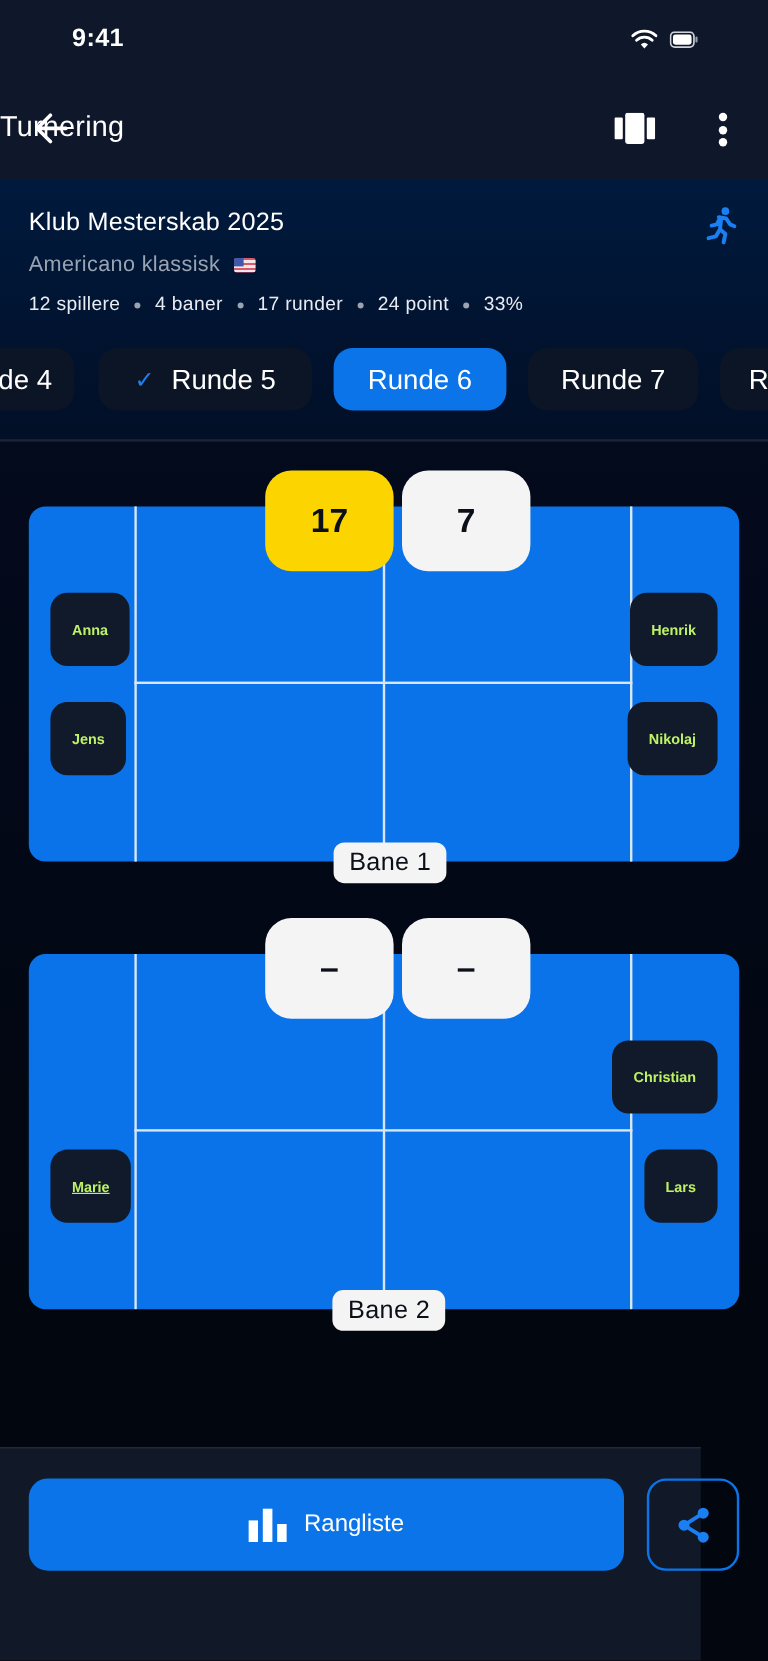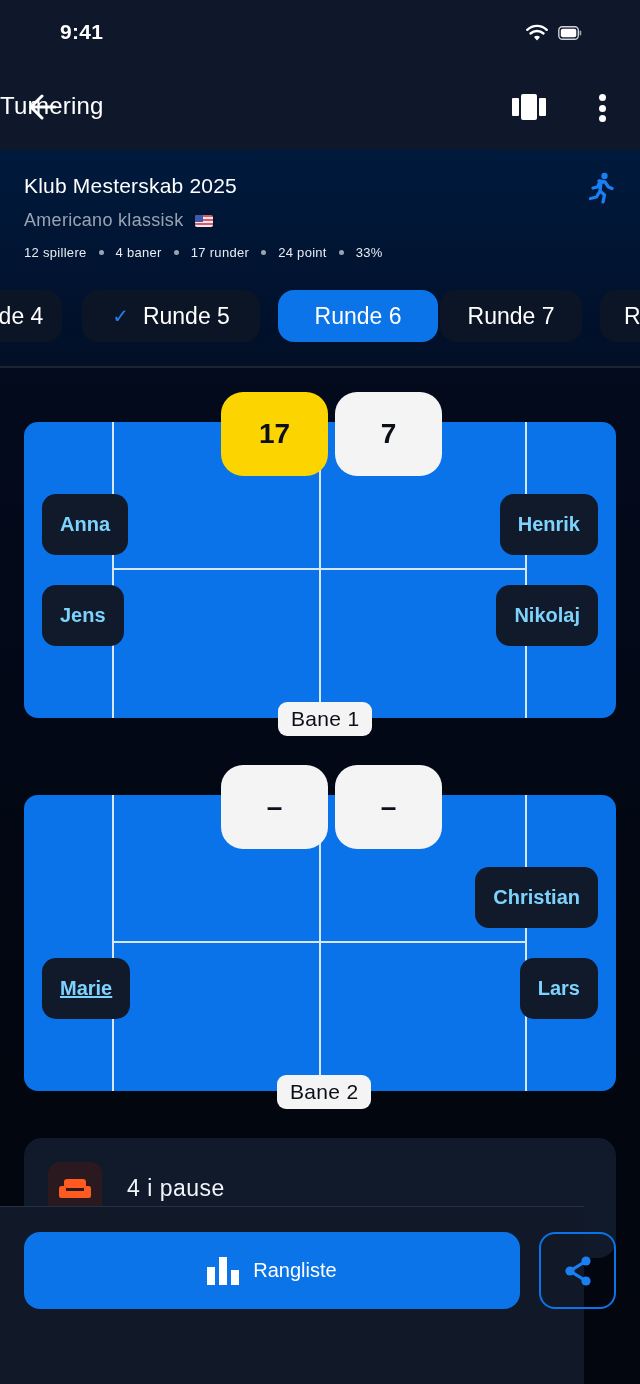--- a/index.html
+++ b/index.html
@@ -22,41 +22,41 @@
     .appbar-more { position: absolute; left: 592px; top: 94px; width: 20px; height: 28px; cursor: pointer; display:flex; flex-direction:column; align-items:center; justify-content:space-between; }
     .appbar-more span { width: 7px; height: 7px; border-radius: 50%; background: #fff; display:block; }
 
     
     .thead { position: absolute; left: 0; top: 150px; width: 640px; height: 218px; background: linear-gradient(180deg, #001a3d 0%, #011330 60%, #020f26 100%); }
     .t-name { position: absolute; left: 24px; top: 24px; font-size: 21px; font-weight: 500; letter-spacing: 0.2px; }
     .t-mode { position: absolute; left: 24px; top: 60px; font-size: 18px; color: #9aa3b2; display:flex; align-items:center; gap: 12px; letter-spacing: 0.3px; }
     .flag { width: 18px; height: 12px; border-radius: 2px; overflow:hidden; position: relative;
       background: repeating-linear-gradient(180deg, #d9596a 0 2px, #f3e6e8 2px 4px); }
     .flag::before { content: ""; position:absolute; left:0; top:0; width:8px; height:7px; background:#3f5aa8; }
-    .t-meta { position: absolute; left: 24px; top: 95px; font-size: 13px; color: #e8ecf2; display:flex; align-items:center; letter-spacing: 0.3px; }
+    .t-meta { position: absolute; left: 24px; top: 95px; font-size: 16px; color: #e8ecf2; display:flex; align-items:center; letter-spacing: 0.3px; }
     .t-meta .dot { display:inline-block; width: 5px; height: 5px; border-radius: 50%; background: #9aa3b2; margin: 0 12px; }
     .t-run { position: absolute; left: 588px; top: 22px; width: 26px; height: 32px; }
 
     
     .tabs { position: absolute; left: 0; top: 140px; width: 640px; height: 52px; }
     .tab { position: absolute; top: 0; height: 52px; border-radius: 16px; background: #0c1526; color: #fff;
       font-size: 23px; font-weight: 500; display: flex; align-items: center; justify-content: center; gap: 14px; cursor: pointer; white-space: nowrap; overflow: hidden; }
     .tab.active { background: #0a74e8; }
     .tab .check { color: #1f7ff0; font-size: 20px; }
     .divider { position: absolute; left: 0; top: 366px; width: 640px; height: 2px; background: #1c2433; }
 
     
     .court { position: absolute; left: 24px; width: 592px; height: 296px; background: #0a73ea; border-radius: 14px; }
     .court .line-v { position: absolute; top: 0; bottom: 0; width: 2px; background: #d6e6fb; }
     .court .line-h { position: absolute; height: 2px; background: #d6e6fb; }
     .score { position: absolute; width: 107px; height: 84px; border-radius: 22px; background: #f4f4f5; color: #0b0f18;
       font-size: 28px; font-weight: 700; display:flex; align-items:center; justify-content:center; cursor: pointer; }
     .score.win { background: #fcd400; }
-    .player { position: absolute; height: 61px; border-radius: 14px; background: #111a2b; color: #7dd3fc;
-      font-size: 20px; font-weight: 700; display:flex; align-items:center; justify-content:center; padding: 0 18px; cursor: pointer; }
+    .player { position: absolute; height: 61px; border-radius: 14px; background: #111a2b; color: #bef264;
+      font-size: 12px; font-weight: 700; display:flex; align-items:center; justify-content:center; padding: 0 18px; cursor: pointer; }
     .court-label { position: absolute; height: 34px; border-radius: 9px; background: #f4f4f5; color: #0b0f18;
       font-size: 21px; font-weight: 500; display:flex; align-items:center; justify-content:center; padding: 0 13px; letter-spacing: 0.3px; }
 
     
     .pause { position: absolute; left: 24px; top: 1138px; width: 592px; height: 120px; border-radius: 18px; background: #111a2b; }
     .pause-ic { position: absolute; left: 24px; top: 24px; width: 54px; height: 54px; border-radius: 12px; background: #2a1a20; display:flex; align-items:center; justify-content:center; }
     .pause-text { position: absolute; left: 103px; top: 37px; font-size: 23px; color: #f1f4f8; letter-spacing: 0.5px; }
 
     
     .bottom { position: absolute; left: 0; top: 1206px; width: 584px; height: 178px; background: #111827; border-top: 1px solid #273042; }
@@ -128,21 +128,21 @@
     </svg>
 
     <div class="tabs">
       <div class="tab" style="left:-20px; width:82px;">
         <span>de 4</span>
       </div>
       <div class="tab" style="left:82px; width:178px;">
         <span class="check">✓</span>
         <span>Runde 5</span>
       </div>
-      <div class="tab active" style="left:278px; width:160px;">
+      <div class="tab active" style="left:278px; width:144px;">
         <span>Runde 6</span>
       </div>
       <div class="tab" style="left:440px; width:142px;">
         <span>Runde 7</span>
       </div>
       <div class="tab" style="left:600px; width:80px; justify-content:flex-start; padding-left:24px;">
         <span>R</span>
       </div>
     </div>
   </div>
@@ -168,31 +168,20 @@
     <div class="line-v" style="left:501px;"></div>
     <div class="line-h" style="left:88px; width:415px; top:146px;"></div>
   </div>
   <div class="score" style="left:221px; top:765px;">–</div>
   <div class="score" style="left:335px; top:765px;">–</div>
   <div class="player" style="left:42px; top:958px;text-decoration:underline;">Marie</div>
   <div class="player" style="right:42px; top:867px;">Christian</div>
   <div class="player" style="right:42px; top:958px;">Lars</div>
   <div class="court-label" style="left:277px; top:1075px;">Bane 2</div>
 
-  <div class="pause">
-    <div class="pause-ic">
-      <svg width="32" height="22" viewBox="0 0 32 22">
-        <rect x="5" y="1" width="22" height="9" rx="3" fill="#ff5a1f"></rect>
-        <rect x="0" y="8" width="7" height="12" rx="2.5" fill="#ff5a1f"></rect>
-        <rect x="25" y="8" width="7" height="12" rx="2.5" fill="#ff5a1f"></rect>
-        <rect x="5" y="13" width="22" height="7" rx="1" fill="#ff5a1f"></rect>
-      </svg>
-    </div>
-    <div class="pause-text">4 i pause</div>
-  </div>
 
   <div class="bottom">
     <div class="btn-rank">
       <svg width="32" height="28" viewBox="0 0 32 28">
         <rect x="0" y="10" width="8" height="18" fill="#fff"></rect>
         <rect x="12" y="0" width="8" height="28" fill="#fff"></rect>
         <rect x="24" y="13" width="8" height="15" fill="#fff"></rect>
       </svg>
       <span>Rangliste</span>
     </div>

